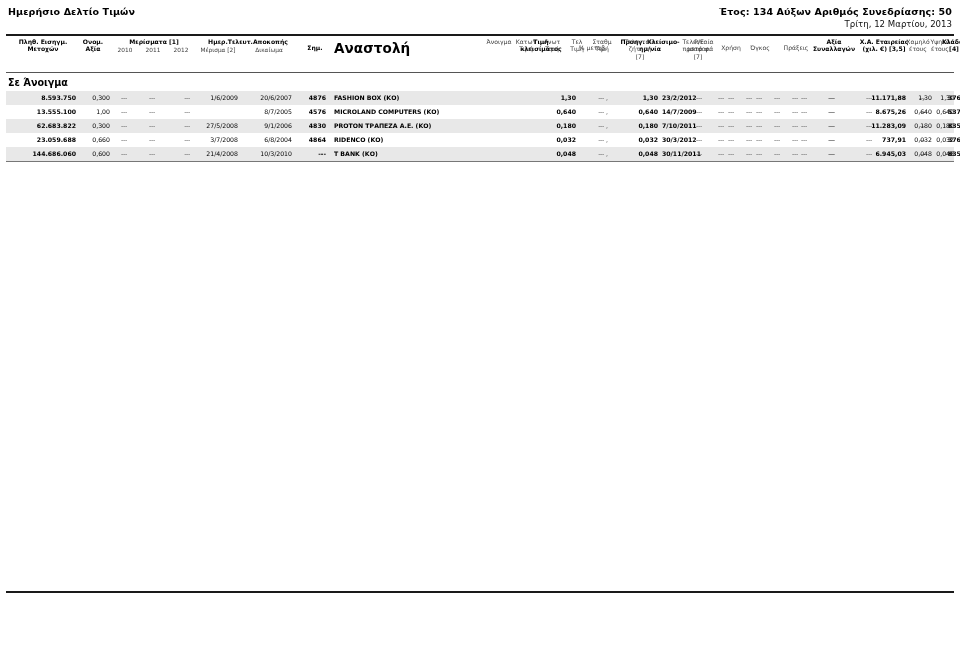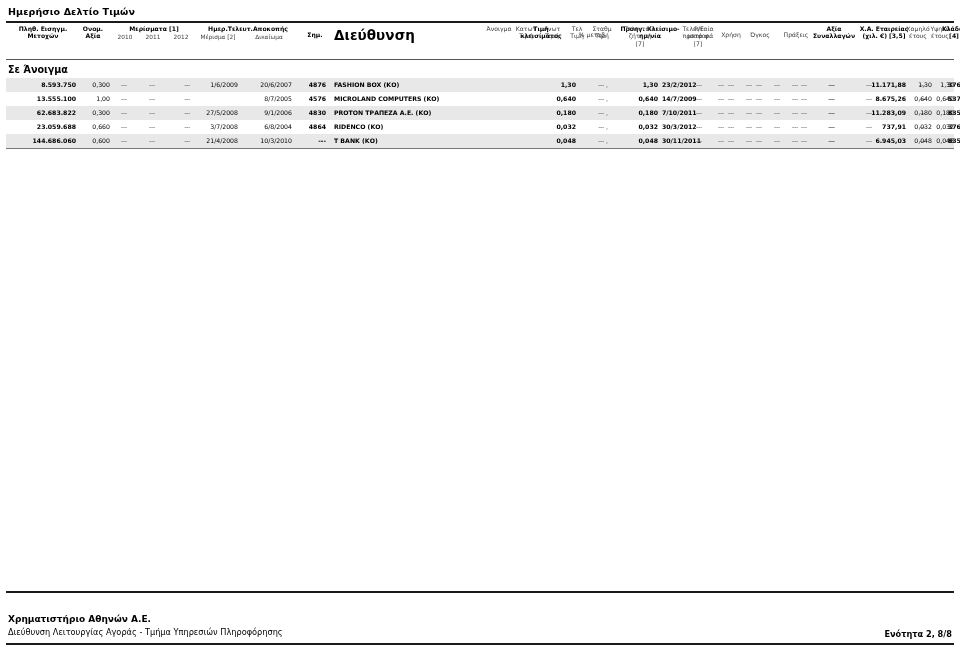--- a/index.html
+++ b/index.html
@@ -138,20 +138,24 @@
 </style>
 </head>
 <body>
 
 <div class="page">
 
   <div class="doc-header">
     <div class="dh-left">
       <div class="dh-title">Ημερήσιο Δελτίο Τιμών</div>
     </div>
+    <div class="dh-right">
+      <div class="dh-title">Έτος: 134 Αύξων Αριθμός Συνεδρίασης: 50</div>
+      <div class="dh-sub">Τρίτη, 12 Μαρτίου, 2013</div>
+    </div>
   </div>
 
   <div class="col-head">
     <div class="ch" style="left:6px;width:62px;">
       <span>Πληθ. Εισηγμ.</span>
       <span class="l2" style="font-weight:bold;color:#000;">Μετοχών</span>
     </div>
     <div class="ch" style="left:70px;width:34px;">
       <span>Ονομ.</span>
       <span class="l2" style="font-weight:bold;color:#000;">Αξία</span>
@@ -165,21 +169,21 @@
     <div class="ch-sub" style="left:162px;width:26px;text-align:center;top:11px;">2012</div>
 
     <div class="ch" style="left:188px;width:108px;">
       <span>Ημερ.Τελευτ.Αποκοπής</span>
     </div>
     <div class="ch-sub" style="left:188px;width:48px;text-align:center;top:11px;">Μέρισμα [2]</div>
     <div class="ch-sub" style="left:238px;width:50px;text-align:center;top:11px;">Δικαίωμα</div>
 
     <div class="ch" style="left:296px;width:26px;top:8px;">Σημ.</div>
 
-    <div class="ch-big" style="left:328px;">Διεύθυνση</div>
+    <div class="ch-big" style="left:328px;">Αναστολή</div>
 
     <div class="ch" style="left: 500px; width: 70px;">
       <span>Τιμή</span>
       <span class="l2" style="font-weight:bold;color:#000;">κλεισίματος</span>
     </div>
     <div class="ch light" style="left: 570px; width: 34px; top: 8px;">% μεταβ.</div>
 
     <div class="ch" style="left: 604px; width: 80px;">
       <span>Προηγ. Κλείσιμο-</span>
       <span class="l2" style="font-weight:bold;color:#000;">ημ/νία</span>
@@ -383,23 +387,14 @@
         <span class="cell c dash" style="left: 772px; width: 34px;">---</span>
         <span class="cell c dash" style="left: 806px; width: 40px;">---</span>
         <span class="cell r b" style="left: 846px; width: 54px;">6.945,03</span>
         <span class="cell r" style="left: 900px; width: 26px;">0,048</span>
         <span class="cell r" style="left: 922px; width: 26px;">0,048</span>
         <span class="cell r b" style="left: 942px; width: 16px;">8355</span>
       </div>
     </div>
 
   <div class="spacer-rule"></div>
-  <div class="doc-footer">
-    <div class="ft-body">
-      <div>
-        <div class="ft-title">Χρηματιστήριο Αθηνών Α.Ε.</div>
-        <div class="ft-sub">Διεύθυνση Λειτουργίας Αγοράς - Τμήμα Υπηρεσιών Πληροφόρησης</div>
-      </div>
-      <div class="ft-right">Ενότητα 2, 8/8</div>
-    </div>
-  </div>
 
 </div>
 
 </body></html>

